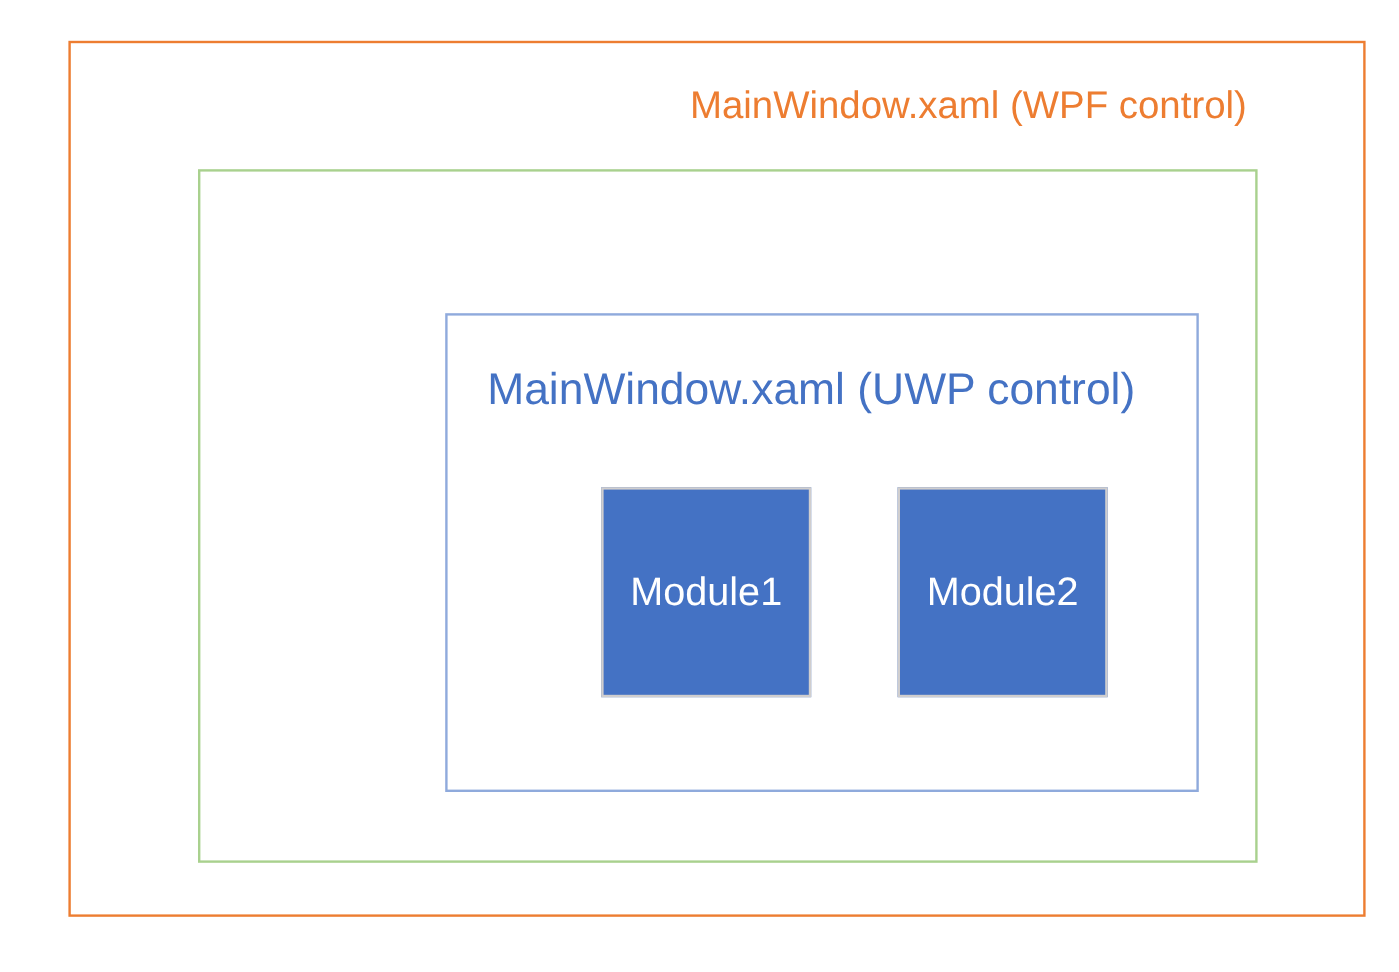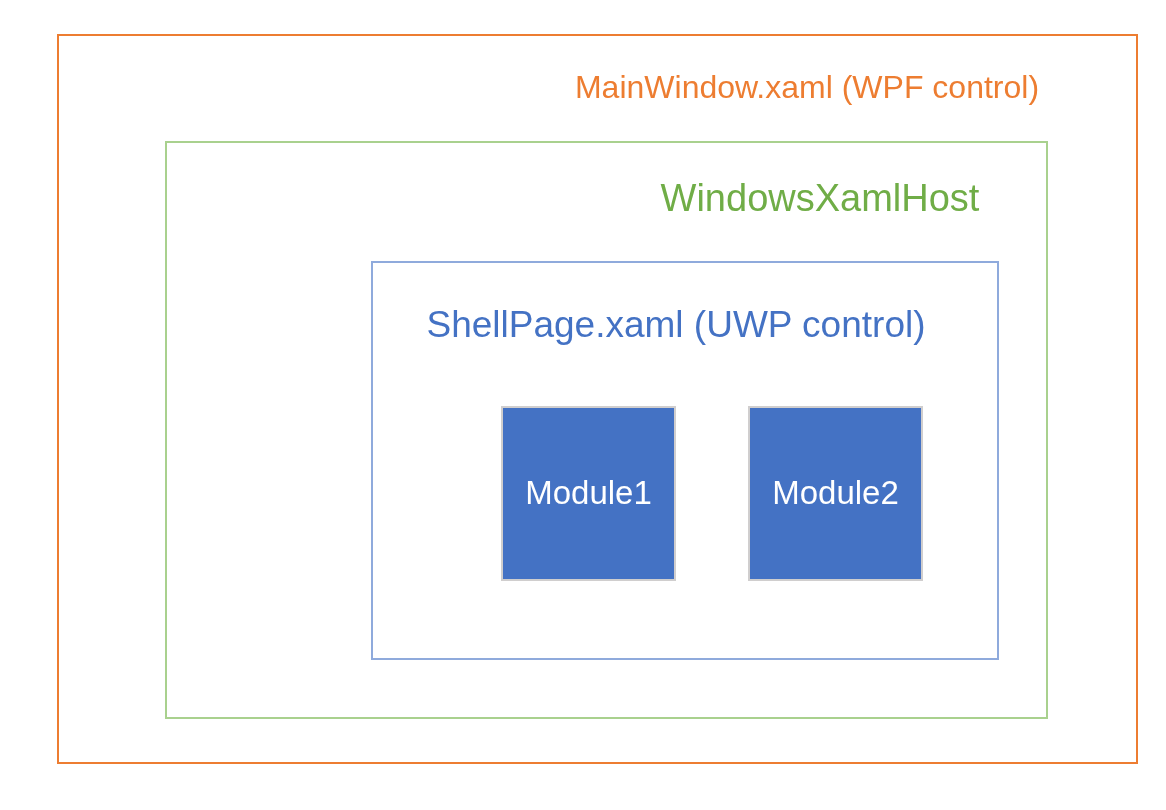--- a/index.html
+++ b/index.html
@@ -58,23 +58,22 @@
 <div class="canvas">
 
   <div class="box box-outer" style="border-color: rgb(237, 125, 49);"></div>
 
   <div class="box box-host" style="border-color: rgb(169, 209, 142);"></div>
 
   <div class="box box-shell" style="border-color: rgb(143, 170, 220);"></div>
 
   <div class="box-label label-outer" style="color: rgb(237, 125, 49);">MainWindow.xaml (WPF control)</div>
 
-  <div class="box-label label-host" style="color: rgb(112, 173, 71);">WindowsXamlHost</div>
 
-  <div class="box-label label-shell" style="color: rgb(68, 114, 196);">ShellPage.xaml (UWP control)</div>
+  <div class="box-label label-shell" style="color: rgb(68, 114, 196);">MainWindow.xaml (UWP control)</div>
 
   <div class="module module-1" style="background-color: rgb(68, 114, 196); border-color: rgb(208, 206, 206); color: rgb(255, 255, 255);">
     <span>Module</span>
     <span>1</span>
   </div>
 
   <div class="module module-2" style="background-color: rgb(68, 114, 196); border-color: rgb(208, 206, 206); color: rgb(255, 255, 255);">
     <span>Module</span>
     <span>2</span>
   </div>

